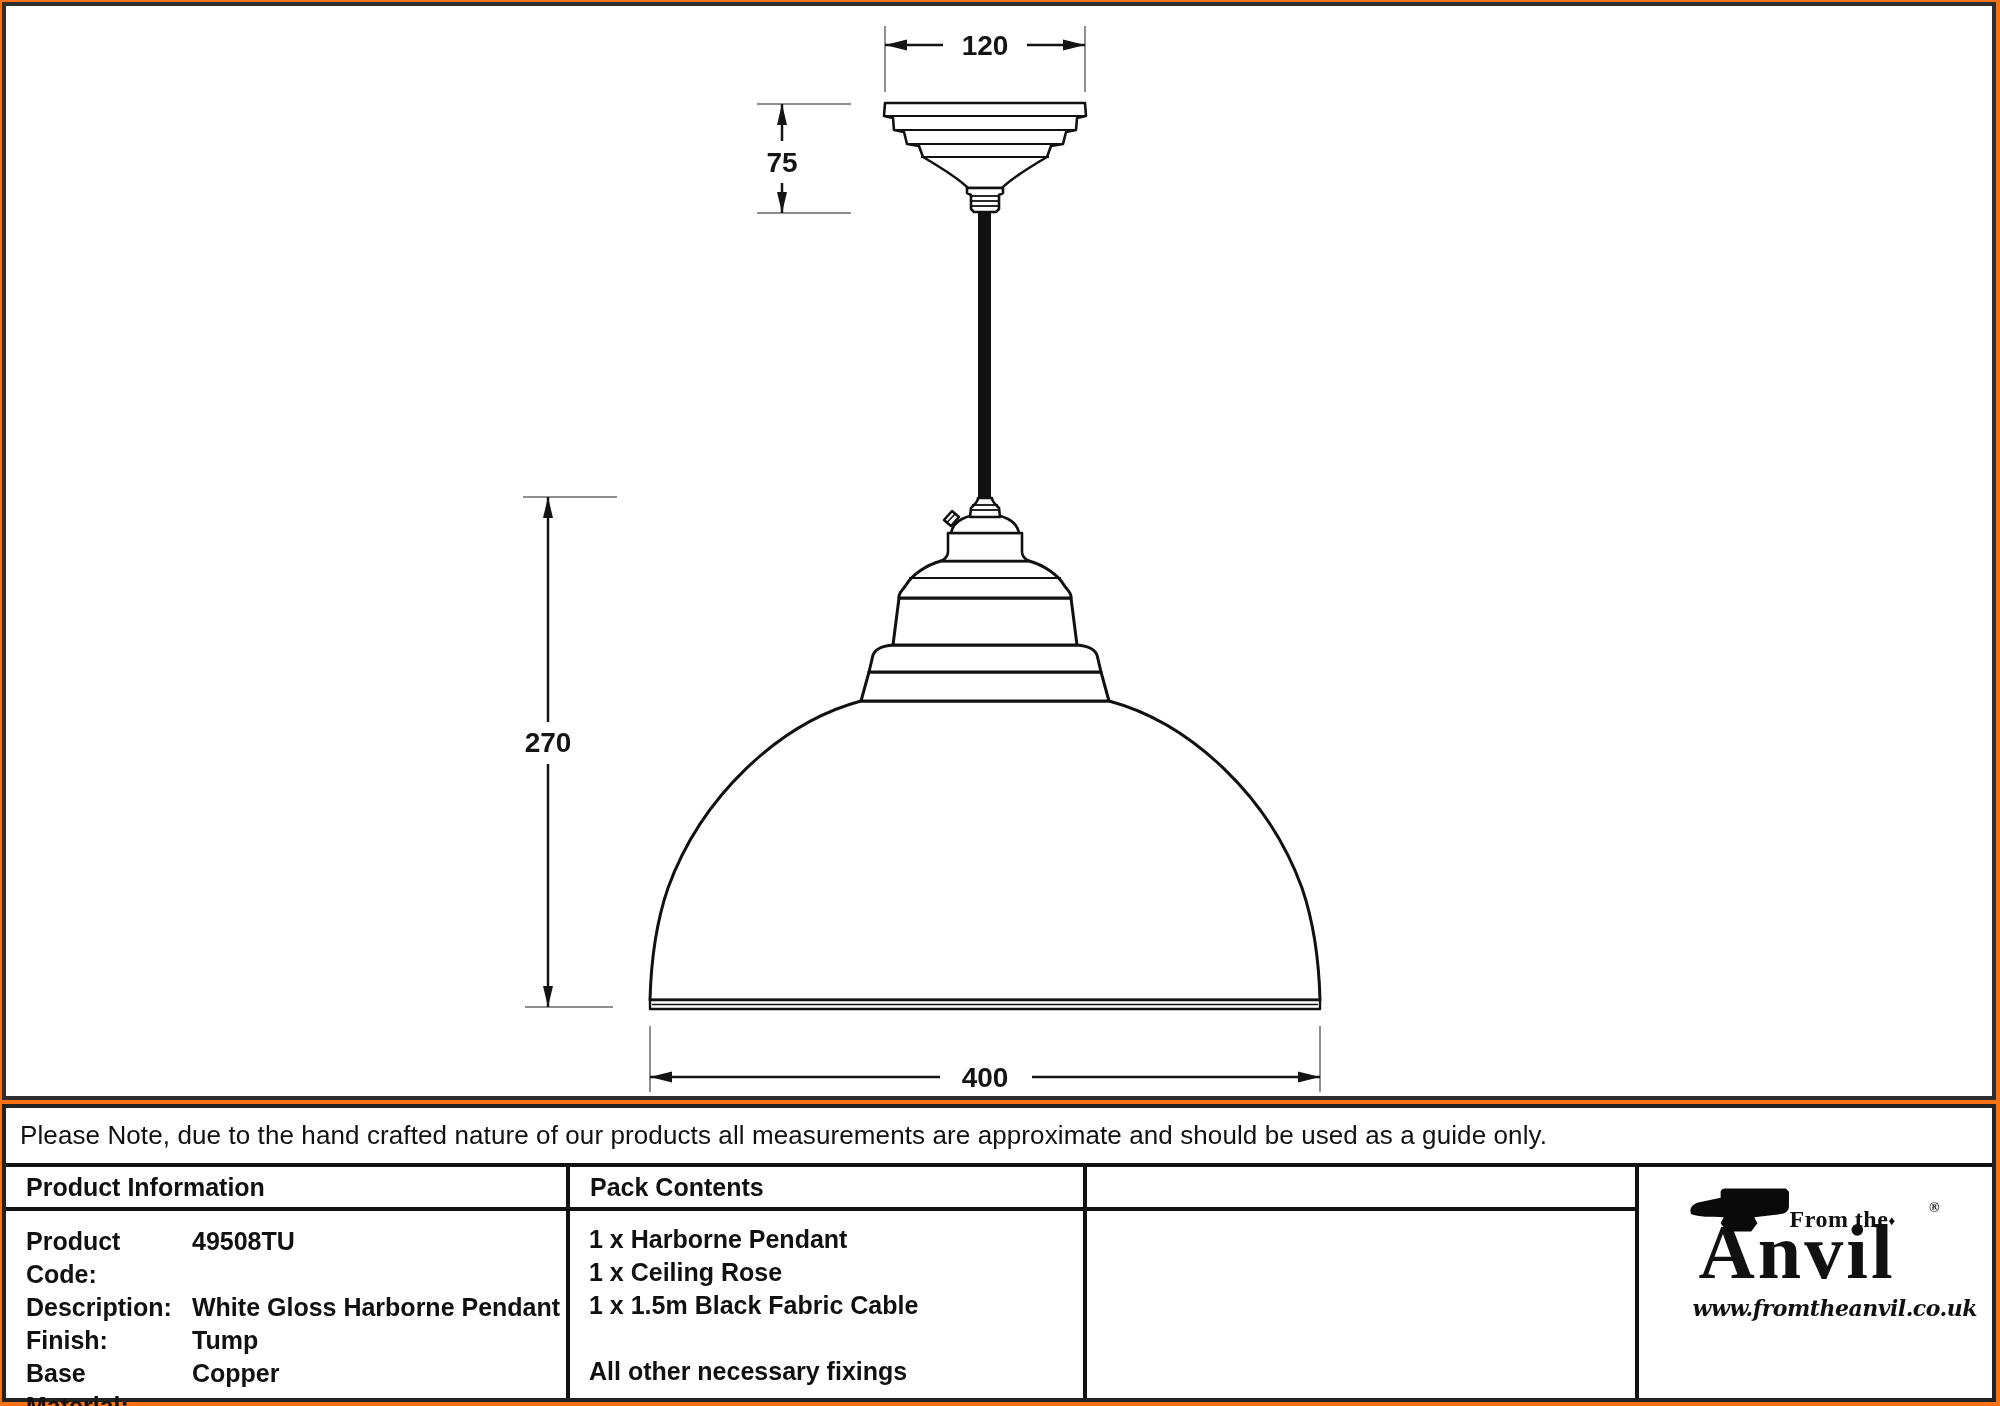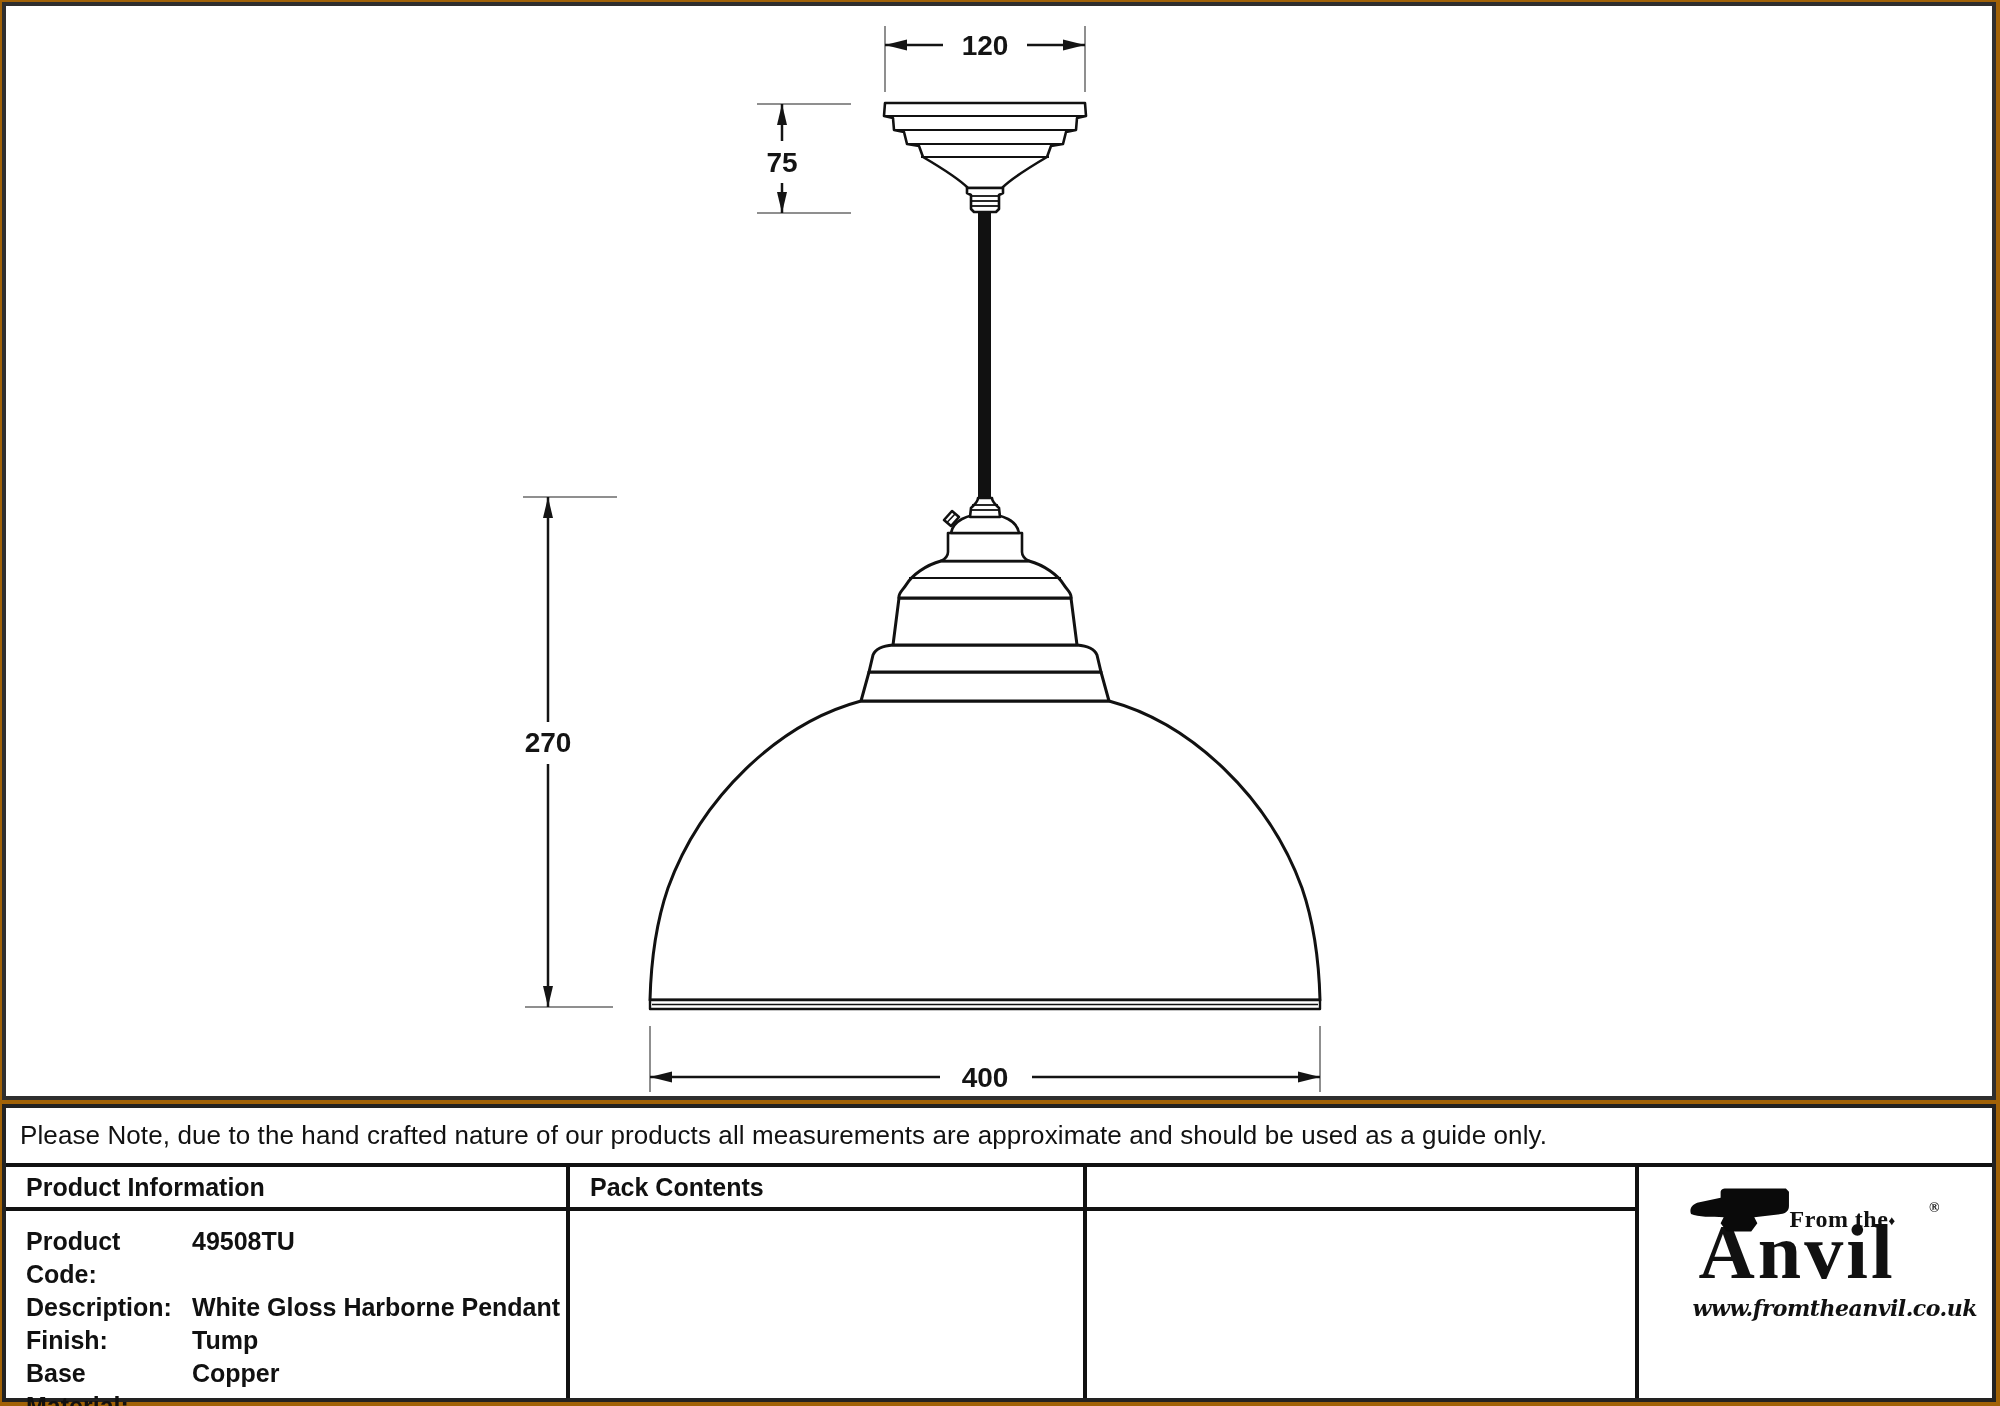--- a/index.html
+++ b/index.html
@@ -1,17 +1,17 @@
 <!DOCTYPE html>
 <html><head>
 <meta charset="utf-8">
 <style>
   html,body{margin:0;padding:0;background:#fff;}
   body{width:2000px;height:1406px;position:relative;font-family:"Liberation Sans",sans-serif;color:#111;overflow:hidden;}
-  .sheet{position:absolute;inset:0;background:#a16207;}
+  .sheet{position:absolute;inset:0;background:#f97316;}
 
   
   .drawing-box{position:absolute;left:2px;top:2px;width:1994px;height:1098px;border:4px solid #2e2e2e;box-sizing:border-box;background:#fff;}
   .lower-box{position:absolute;left:2px;top:1104px;width:1994px;height:298px;border:4px solid #222;box-sizing:border-box;background:#fff;display:flex;flex-direction:column;}
 
   .drawing-svg{position:absolute;left:0;top:0;width:2000px;height:1100px;}
 
   
   .note-row{height:55px;border-bottom:4px solid #111;display:flex;align-items:center;padding-left:14px;
             font-size:26px;font-weight:400;letter-spacing:.1px;flex:0 0 auto;}
@@ -151,20 +151,28 @@
             <span>Finish:</span>
             <span>Tump</span>
             <span>Base Material:</span>
             <span>Copper</span>
           </div>
         </div>
       </div>
 
       <div class="col col-2">
         <div class="col-header">Pack Contents</div>
+        <div class="col-body">
+          <div class="pack-list">
+            <div>1 x Harborne Pendant</div>
+            <div>1 x Ceiling Rose</div>
+            <div>1 x 1.5m Black Fabric Cable</div>
+            <div class="pack-footer">All other necessary fixings</div>
+          </div>
+        </div>
       </div>
 
       <div class="col col-3">
         <div class="col-header"></div>
         <div class="col-body"></div>
       </div>
 
       <div class="col col-4">
         <div class="logo">
           <div class="brand-line">

